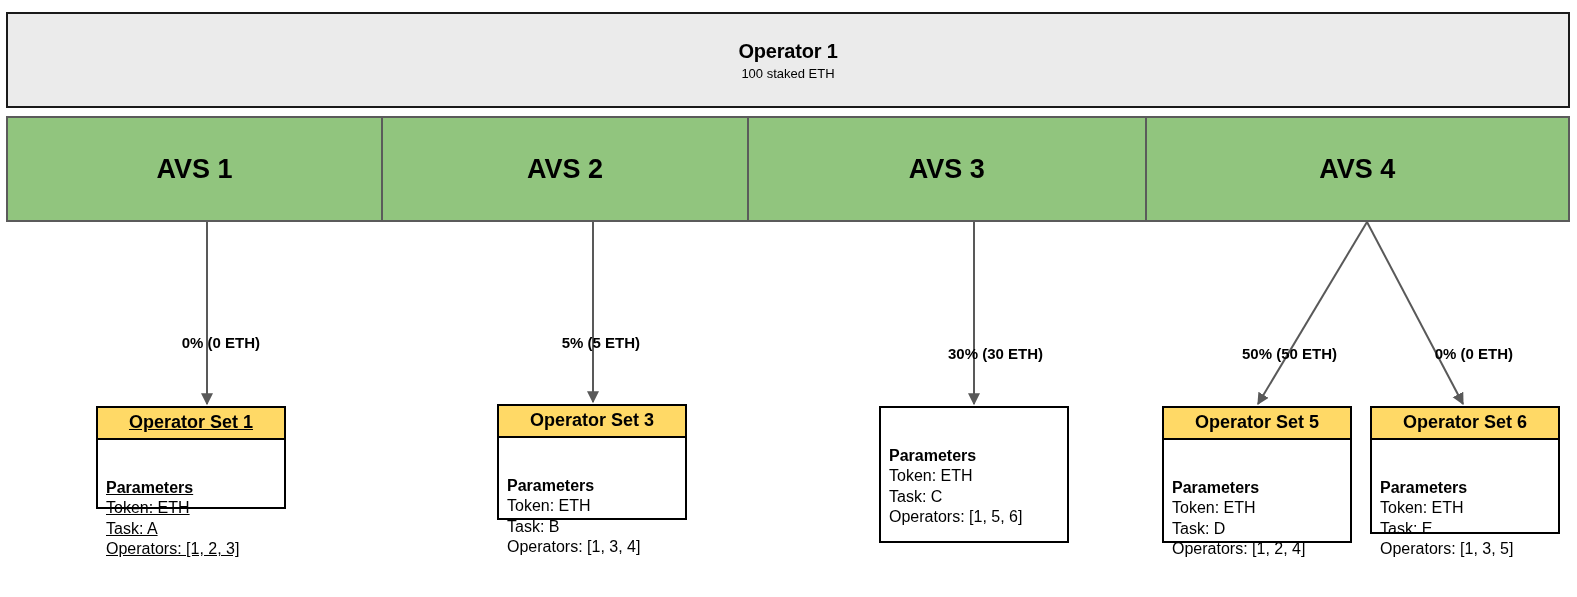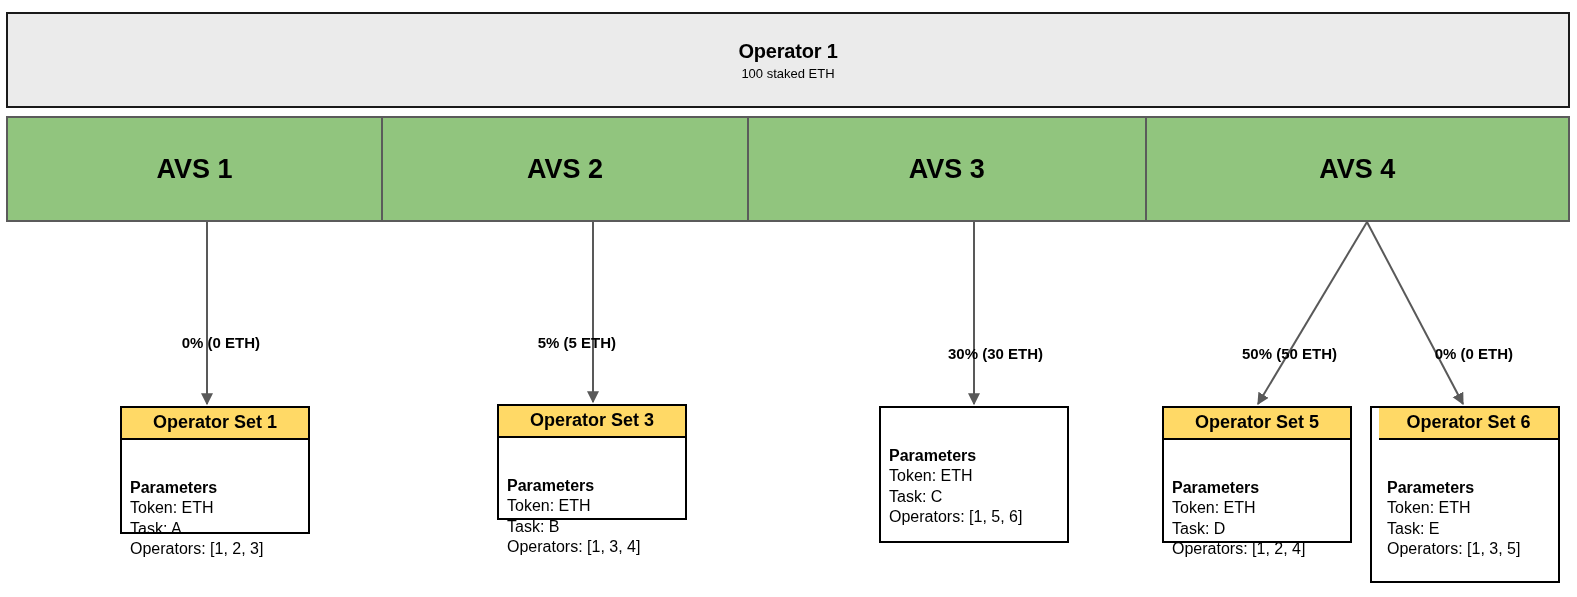--- a/index.html
+++ b/index.html
@@ -141,26 +141,26 @@
     <line x1="593" y1="222" x2="593" y2="402" stroke="#595959" stroke-width="2" marker-end="url(#arrowhead)"></line>
 
     <line x1="974" y1="222" x2="974" y2="404" stroke="#595959" stroke-width="2" marker-end="url(#arrowhead)"></line>
 
     <line x1="1367" y1="222" x2="1258" y2="404" stroke="#595959" stroke-width="2" marker-end="url(#arrowhead)"></line>
 
     <line x1="1367" y1="222" x2="1463" y2="404" stroke="#595959" stroke-width="2" marker-end="url(#arrowhead)"></line>
   </svg>
 
   <div class="edge-label" style="left:260px; top:334px;">0% (0 ETH)</div>
-  <div class="edge-label" style="left:616px; top:334px;">5% (5 ETH)</div>
+  <div class="edge-label" style="left:640px; top:334px;">5% (5 ETH)</div>
   <div class="edge-label" style="left:1043px; top:345px;">30% (30 ETH)</div>
   <div class="edge-label" style="left:1337px; top:345px;">50% (50 ETH)</div>
   <div class="edge-label" style="left:1513px; top:345px;">0% (0 ETH)</div>
 
-  <div class="opset" style="left:120px; top:406px; width:190px; height:128px;">
+  <div class="opset" style="left:96px; top:406px; width:190px; height:103px;text-decoration:underline;">
     <div class="opset-header">Operator Set 1</div>
     <div class="opset-body">
       <span class="param-title">Parameters</span>
       <span class="param-line">Token: ETH</span>
       <span class="param-line">Task: A</span>
       <span class="param-line">Operators: [1, 2, 3]</span>
     </div>
   </div>
 
   <div class="opset" style="left:497px; top:404px; width:190px; height:116px;">
@@ -185,21 +185,21 @@
   <div class="opset" style="left:1162px; top:406px; width:190px; height:137px;">
     <div class="opset-header">Operator Set 5</div>
     <div class="opset-body">
       <span class="param-title">Parameters</span>
       <span class="param-line">Token: ETH</span>
       <span class="param-line">Task: D</span>
       <span class="param-line">Operators: [1, 2, 4]</span>
     </div>
   </div>
 
-  <div class="opset" style="left:1370px; top:406px; width:190px; height:177px;padding-left:7px;">
+  <div class="opset" style="left:1370px; top:406px; width:190px; height:128px;">
     <div class="opset-header">Operator Set 6</div>
     <div class="opset-body">
       <span class="param-title">Parameters</span>
       <span class="param-line">Token: ETH</span>
       <span class="param-line">Task: E</span>
       <span class="param-line">Operators: [1, 3, 5]</span>
     </div>
   </div>
 
 </div>

